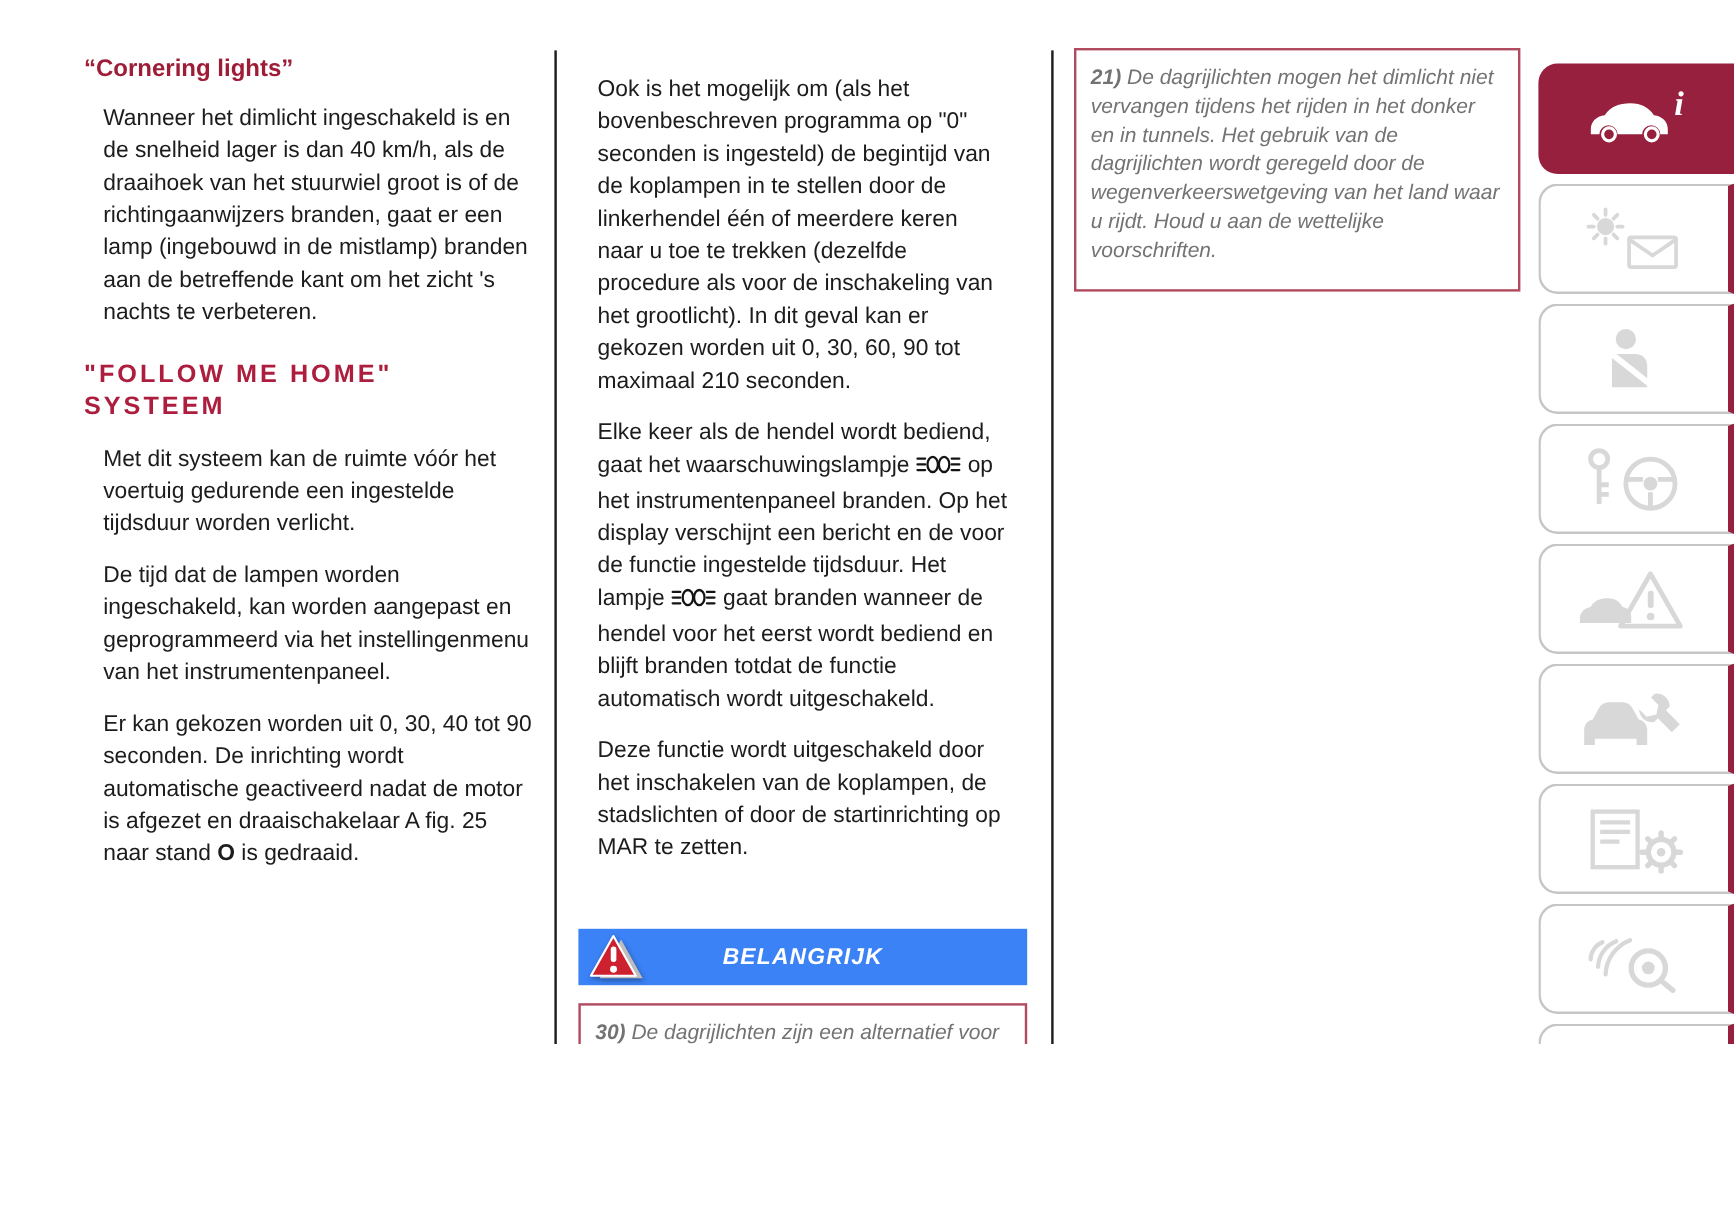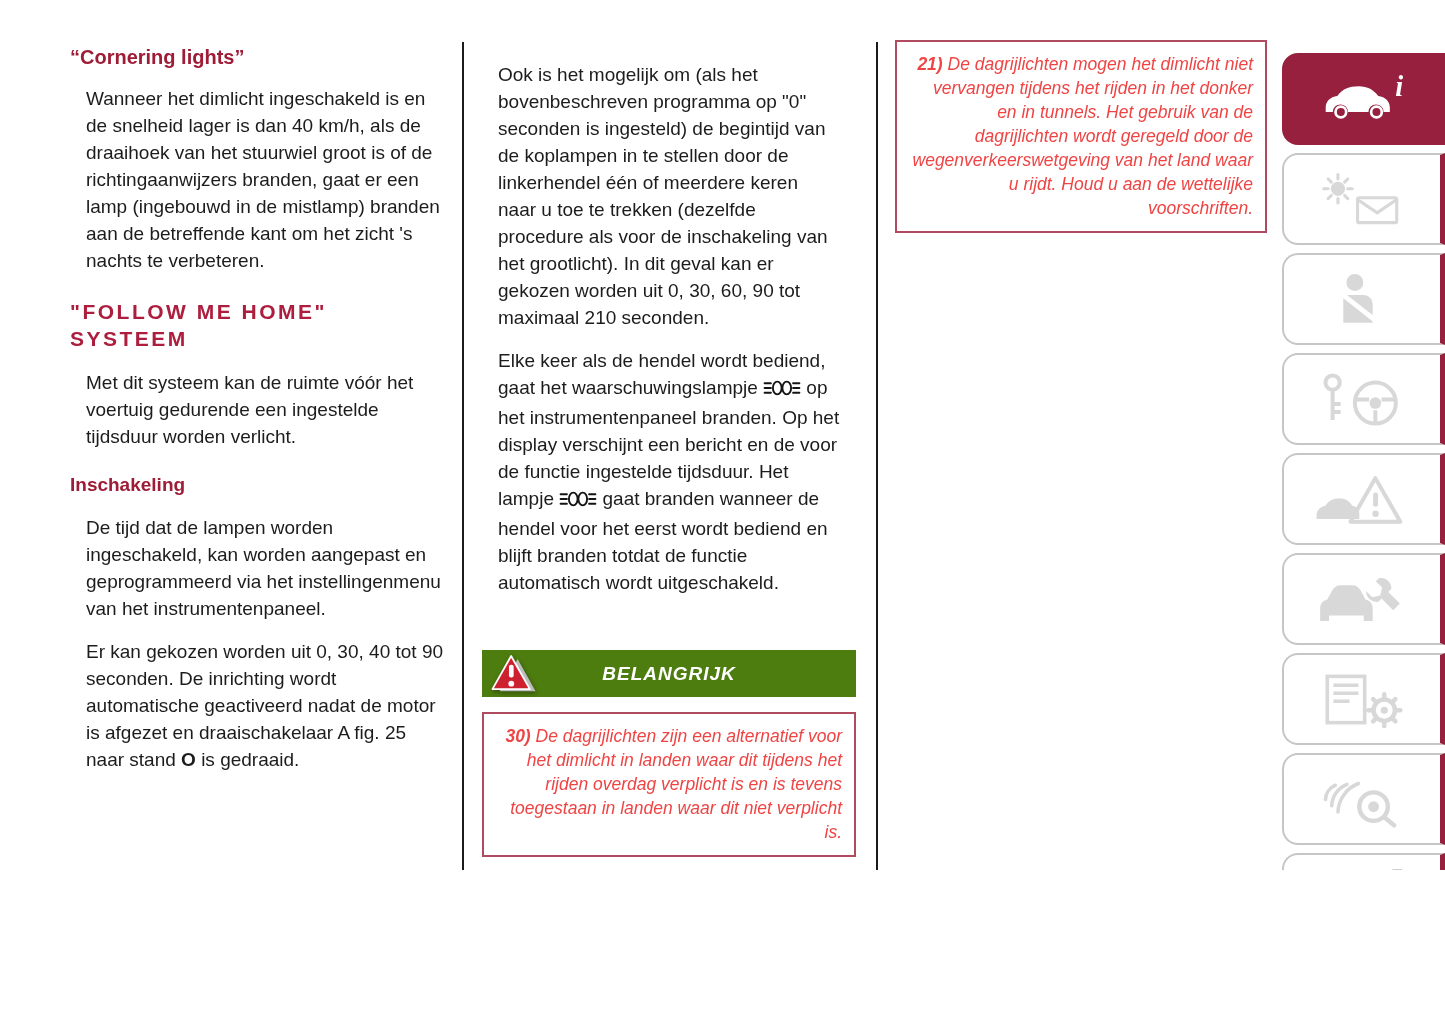--- a/index.html
+++ b/index.html
@@ -20,29 +20,29 @@
   .h-big  { font-size:21px; font-weight:bold; color:#ad1e3e; letter-spacing:2.5px;
             line-height:27px; margin:24px 0 17px 0; width:345px; }
   .h-sub  { font-size:19px; font-weight:bold; color:#9e1c36; margin:21px 0 10px 0; }
   p.body  { margin:16px; }
   .mb22   { margin-bottom:22px; }
   strong.ref { font-weight:bold; }
 
   .inline-icon { display:inline-block; vertical-align:-3px; }
 
   .banner {
-    position:relative; margin-top:54px; height:47px; background:#4d7c0f;
+    position:relative; margin-top:54px; height:47px; background:#3b82f6;
     display:flex; align-items:center; justify-content:center;
   }
   .banner .tri { position:absolute; left:9px; top:3px; filter:drop-shadow(1px 2px 2px rgba(0,0,0,.35)); }
   .banner-text { color:#ffffff; font-weight:bold; font-style:italic; font-size:19px; letter-spacing:1px; }
 
   .note {
-    border:2px solid #b04a5e; padding:10px 12px 11px 12px; margin-top:15px;
-    font-style:italic; font-size:17.5px; line-height:24px; color:#ef4444;text-align:right;
+    border:2px solid #b04a5e; padding:10px 12px 21px 12px; margin-top:15px;
+    font-style:italic; font-size:17.5px; line-height:24px; color:#737373;
   }
   .note .num { font-weight:bold; font-style:italic; }
   .col-3 .note { margin-top:0; }
 
   .sidebar { position:absolute; right:0; top:53px; width:163px; }
   .tile {
     display:flex; align-items:center; justify-content:center;
     width:163px; height:92px; margin-bottom:8px;
     background:#ffffff; border:2px solid #c6c6c6; border-right:5px solid #96203d;
     border-radius:16px 0 0 16px; cursor:pointer;
@@ -57,21 +57,20 @@
 
 <div class="page">
 
   <div class="col col-1">
     <h1 class="h-sec">“Cornering lights”</h1>
     <p class="body mb22">Wanneer het dimlicht ingeschakeld is en de snelheid lager is dan 40 km/h, als de draaihoek van het stuurwiel groot is of de richtingaanwijzers branden, gaat er een lamp (ingebouwd in de mistlamp) branden aan de betreffende kant om het zicht 's nachts te verbeteren.</p>
 
     <h2 class="h-big">"FOLLOW ME HOME" SYSTEEM</h2>
     <p class="body">Met dit systeem kan de ruimte vóór het voertuig gedurende een ingestelde tijdsduur worden verlicht.</p>
 
-    <h3 class="h-sub">Inschakeling</h3>
     <p class="body">De tijd dat de lampen worden ingeschakeld, kan worden aangepast en geprogrammeerd via het instellingenmenu van het instrumentenpaneel.</p>
     <p class="body"><span>Er kan gekozen worden uit 0, 30, 40 tot 90 seconden. De inrichting wordt automatische geactiveerd nadat de motor is afgezet en draaischakelaar A fig. 25 naar stand </span><strong class="ref">O</strong><span> is gedraaid.</span></p>
   </div>
 
   <div class="vdiv vdiv-1"></div>
 
   <div class="col col-2">
     <p class="body">Ook is het mogelijk om (als het bovenbeschreven programma op "0" seconden is ingesteld) de begintijd van de koplampen in te stellen door de linkerhendel één of meerdere keren naar u toe te trekken (dezelfde procedure als voor de inschakeling van het grootlicht). In dit geval kan er gekozen worden uit 0, 30, 60, 90 tot maximaal 210 seconden.</p>
     <p class="body"><span>Elke keer als de hendel wordt bediend, gaat het waarschuwingslampje </span><span class="inline-icon"><svg viewBox="0 0 48 22" width="38" height="18" aria-hidden="true">
             <g stroke="#141414" stroke-width="2.4" fill="none" stroke-linecap="round">
@@ -82,20 +81,21 @@
             </g>
           </svg></span><span> op het instrumentenpaneel branden. Op het display verschijnt een bericht en de voor de functie ingestelde tijdsduur. Het lampje </span><span class="inline-icon"><svg viewBox="0 0 48 22" width="38" height="18" aria-hidden="true">
             <g stroke="#141414" stroke-width="2.4" fill="none" stroke-linecap="round">
               <path d="M2 5 h8 M2 11 h8 M2 17 h8"></path>
               <ellipse cx="18" cy="11" rx="5.5" ry="8"></ellipse>
               <ellipse cx="30" cy="11" rx="5.5" ry="8"></ellipse>
               <path d="M38 5 h8 M38 11 h8 M38 17 h8"></path>
             </g>
           </svg></span><span> gaat branden wanneer de hendel voor het eerst wordt bediend en blijft branden totdat de functie automatisch wordt uitgeschakeld.</span></p>
 
+    <p class="body">Deze functie wordt uitgeschakeld door het inschakelen van de koplampen, de stadslichten of door de startinrichting op MAR te zetten.</p>
 
     <div class="banner">
       <span class="tri">
         <svg viewBox="0 0 64 58" width="46" height="42" aria-hidden="true">
           <path d="M37 8 L62 53 H12 Z" fill="#bdbdbd"></path>
           <path d="M28 4 L54 50 H2 Z" fill="#ce2130" stroke="#ffffff" stroke-width="2.5" stroke-linejoin="round"></path>
           <rect x="25" y="16" width="6.5" height="18" rx="3" fill="#ffffff"></rect>
           <circle cx="28.2" cy="42.5" r="4" fill="#ffffff"></circle>
         </svg>
       </span>

